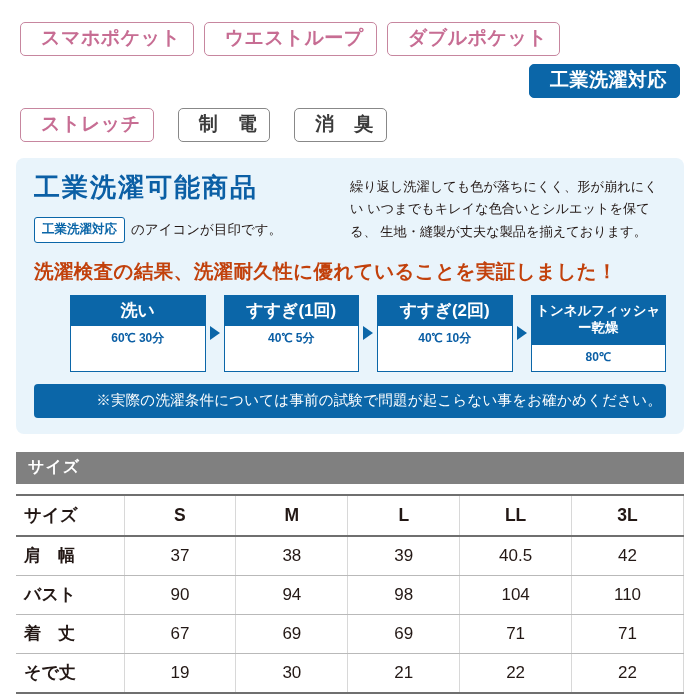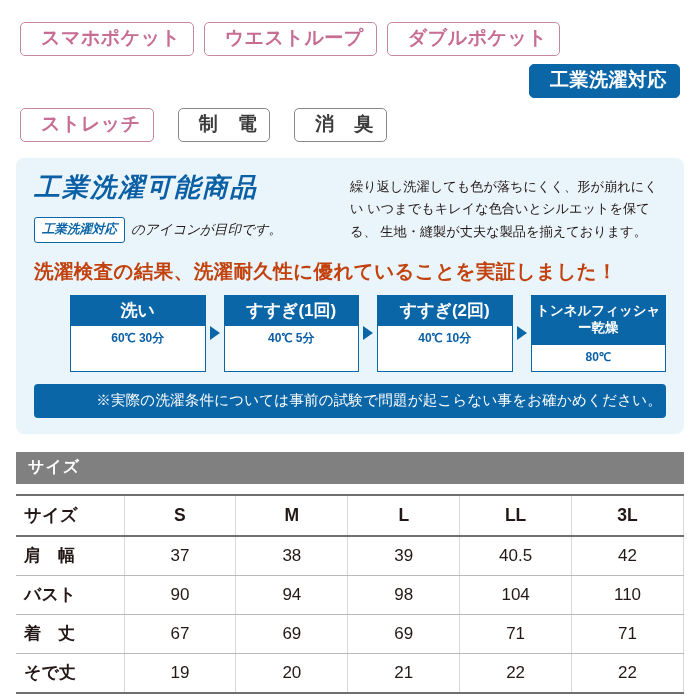--- a/index.html
+++ b/index.html
@@ -65,21 +65,20 @@
     padding: 14px 18px 16px 18px;
     box-sizing: border-box;
   }
   .panel-top {
     display: flex;
     align-items: flex-start;
     gap: 16px;
   }
   .panel-left {
     flex: 0 0 300px;
-    font-style: italic;
   }
   .panel-title {
     color: #0b5fa5;
     font-size: 26px;
     font-weight: bold;
     letter-spacing: 2px;
     line-height: 1.2;
     margin-bottom: 14px;
   }
   .panel-icon-line {
@@ -332,21 +331,21 @@
         <th class="rowlabel">着　丈</th>
         <td>67</td>
         <td>69</td>
         <td>69</td>
         <td>71</td>
         <td>71</td>
       </tr>
       <tr>
         <th class="rowlabel">そで丈</th>
         <td>19</td>
-        <td>20</td>
+        <td>30</td>
         <td>21</td>
         <td>22</td>
         <td>22</td>
       </tr>
     </tbody>
   </table>
 
 </div>
 
 </body></html>

